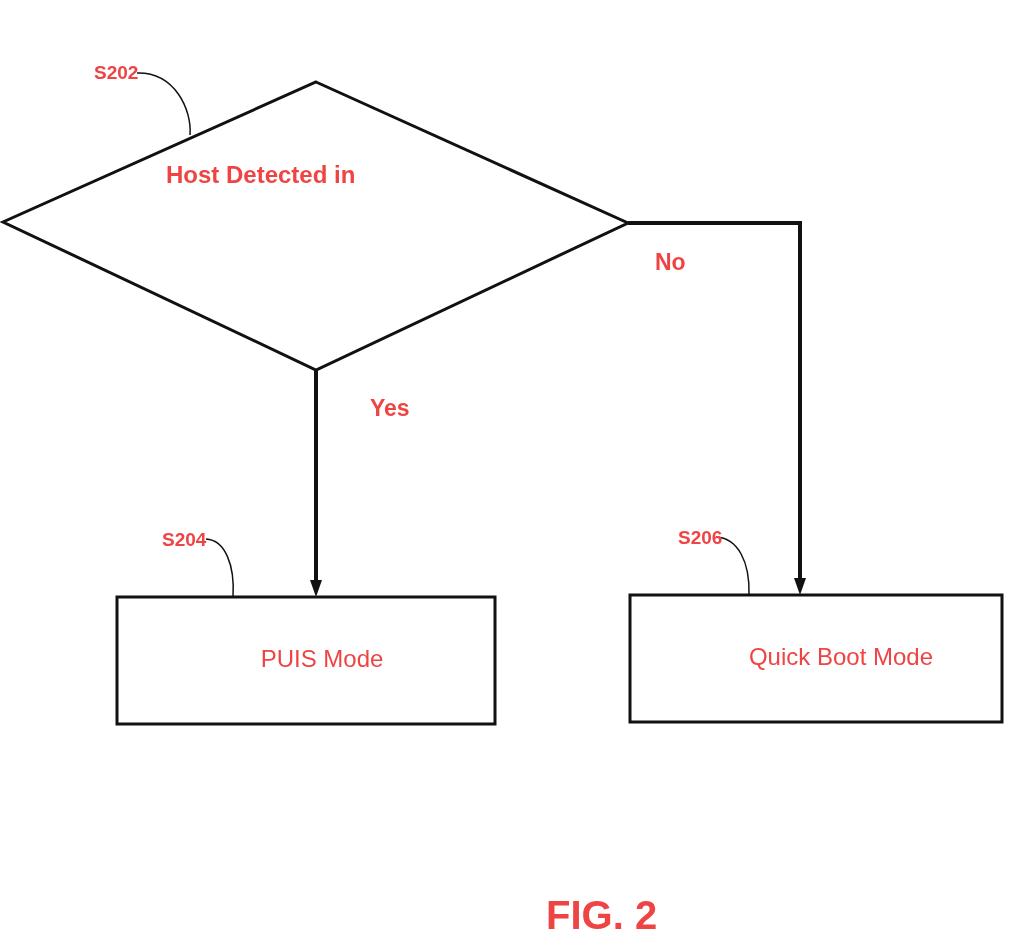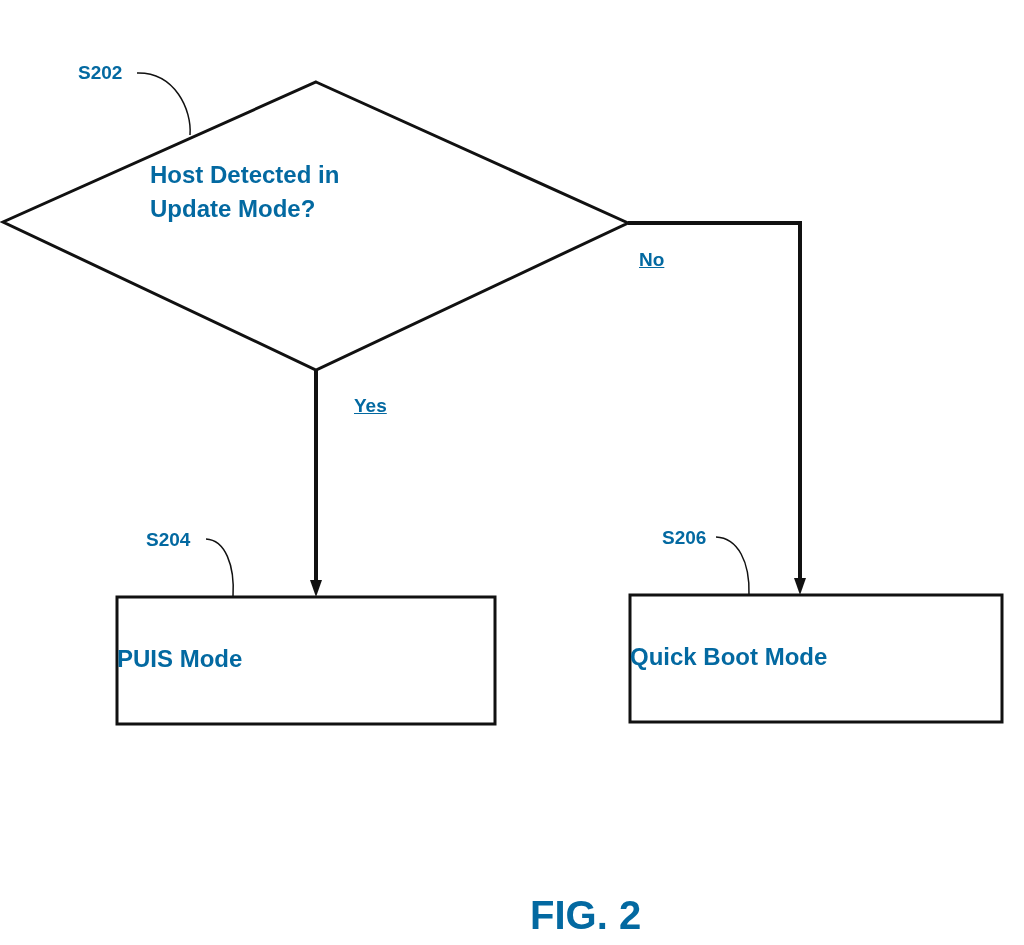--- a/index.html
+++ b/index.html
@@ -1,22 +1,22 @@
 <!DOCTYPE html>
 <html><head>
   <meta charset="utf-8">
   <style>
     html, body { margin: 0; padding: 0; background: #ffffff; }
     body { width: 1024px; height: 945px; position: relative; overflow: hidden; font-family: "Liberation Sans", sans-serif; color: #111; }
     svg.diagram { position: absolute; left: 0; top: 0; width: 1024px; height: 945px; }
-    .lbl { position: absolute; font-weight: bold; color: #0369a1; font-family: "Liberation Sans", sans-serif; white-space: nowrap; }
+    .lbl { position: absolute; font-weight: bold; color: #ef4444; font-family: "Liberation Sans", sans-serif; white-space: nowrap; margin-left: 16px; }
     .ref { font-size: 19px; }
-    .cond { font-size: 19px; text-decoration: underline; }
+    .cond { font-size: 23px; }
     .decision-text { position: absolute; left: 150px; top: 158px; width: 330px; text-align: left; font-size: 24px; line-height: 34px; font-weight: bold; }
-    .box-text { position: absolute; text-align: left; font-size: 24px; font-weight: bold; }
+    .box-text { position: absolute; text-align: center; font-size: 24px; font-weight: normal; }
     .fig { position: absolute; left: 530px; top: 893px; font-size: 40px; font-weight: bold; text-align: center; }
   </style>
 </head>
 <body>
 
 <svg class="diagram" viewBox="0 0 1024 945" xmlns="http://www.w3.org/2000/svg">
   <defs>
     <marker id="arrow" markerWidth="10" markerHeight="14" refX="5" refY="13" orient="auto" markerUnits="userSpaceOnUse">
       <path d="M0,0 L10,0 L5,14 Z" fill="#111"></path>
     </marker>
@@ -38,21 +38,20 @@
   <rect x="630" y="595" width="372" height="127" fill="#fff" stroke="#111" stroke-width="3"></rect>
   <path d="M716,537 C738,538 750,562 749,595" fill="none" stroke="#111" stroke-width="1.5"></path>
 </svg>
 
 <div class="lbl ref" style="left:78px; top:62px;">S202</div>
 <div class="lbl ref" style="left:146px; top:529px;">S204</div>
 <div class="lbl ref" style="left:662px; top:527px;">S206</div>
 
 <div class="lbl decision-text">
   <div>Host Detected in</div>
-  <div>Update Mode?</div>
 </div>
 
 <div class="lbl cond" style="left:354px; top:395px;">Yes</div>
 <div class="lbl cond" style="left:639px; top:249px;">No</div>
 
 <div class="lbl box-text" style="left:117px; top:645px; width:378px;">PUIS Mode</div>
 <div class="lbl box-text" style="left:630px; top:643px; width:390px;">Quick Boot Mode</div>
 
 <div class="lbl fig">FIG. 2</div>
 

